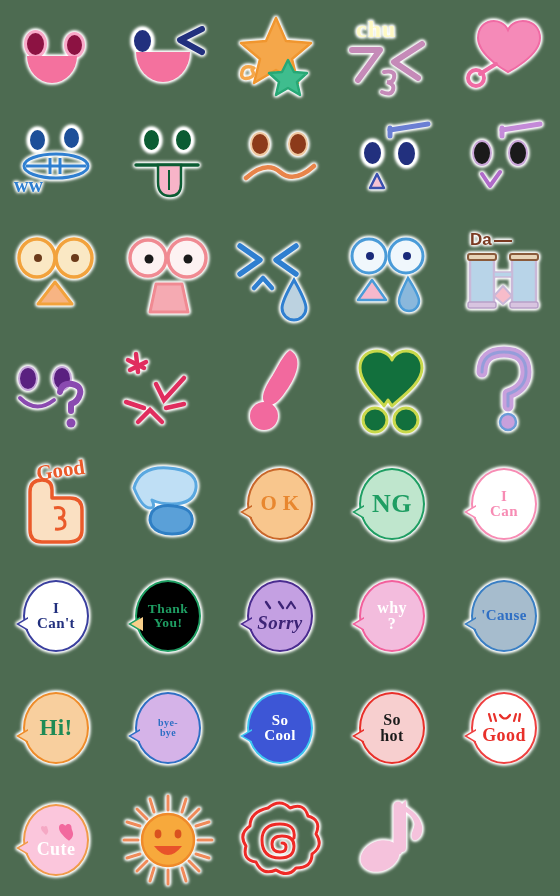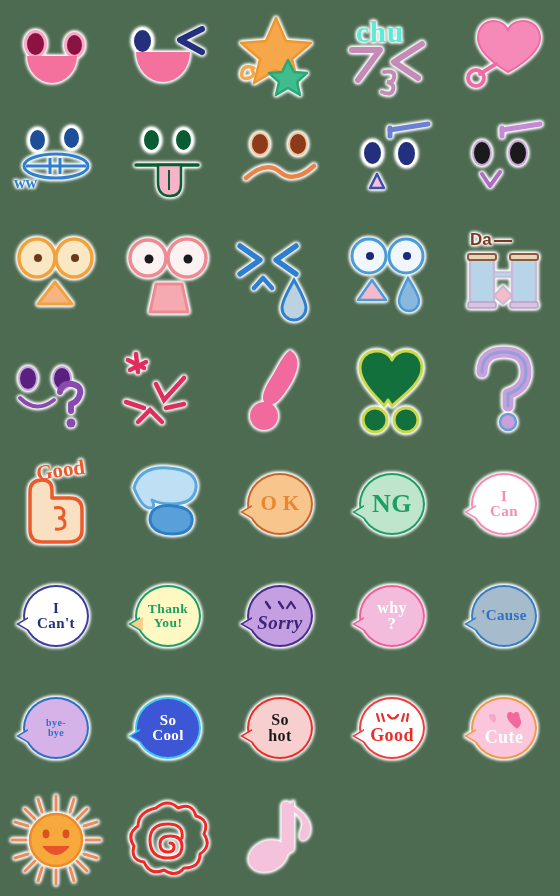--- a/index.html
+++ b/index.html
@@ -22,21 +22,21 @@
   }
   .art{position:relative;width:96px;height:96px;}
 
   
   .wg{filter:drop-shadow(0 0 1.4px #fff) drop-shadow(0 0 1.4px #fff) drop-shadow(0 0 1.2px #fff);}
 
   
   .bub{
     position:absolute;left:50%;top:50%;
     transform:translate(-50%,-50%);
-    width:66px;height:62px;
+    width:66px;height:72px;
     border-radius:50% 50% 50% 50%;
     display:flex;flex-direction:column;
     align-items:center;justify-content:center;
     box-sizing:border-box;
     border:2.2px solid #000;
   }
   .bub .tail{
     position:absolute;left:-9px;top:52%;
     width:0;height:0;
     border-top:7px solid transparent;
@@ -85,21 +85,21 @@
       <svg width="96" height="96" viewBox="0 0 96 96">
         <polygon points="44,10 54,33 79,35 60,51 66,75 44,62 22,75 28,51 9,35 34,33" fill="#f5a74a" stroke="#f0962f" stroke-width="2.5" stroke-linejoin="round"></polygon>
         <polygon points="56,52 62,64 75,65 65,74 68,87 56,80 44,87 47,74 37,65 50,64" fill="#3fbd8e" stroke="#27a876" stroke-width="2.5" stroke-linejoin="round"></polygon>
         <path d="M22,60 q-10,-4 -12,4 q-2,8 7,6 q7,-2 3,-8" fill="none" stroke="#f5a74a" stroke-width="3.5" stroke-linecap="round"></path>
       </svg>
     </div>
   </div>
 
   <div class="cell">
     <div class="art wg">
-      <div style="position:absolute;left:12px;top:8px;font-size:29px;font-weight:bold;color:#5eead4;font-family:'Liberation Serif',serif;letter-spacing:1px;">chu</div>
+      <div style="position:absolute;left:12px;top:8px;font-size:24px;font-weight:bold;color:#fef9c3;font-family:'Liberation Serif',serif;letter-spacing:1px;">chu</div>
       <svg width="96" height="96" viewBox="0 0 96 96" style="position:absolute;left:0;top:0;">
         <path d="M8,42 L36,42 L14,72" fill="none" stroke="#c58ab8" stroke-width="6" stroke-linecap="round" stroke-linejoin="round"></path>
         <path d="M78,36 L50,54 L74,70" fill="none" stroke="#c58ab8" stroke-width="6" stroke-linecap="round" stroke-linejoin="round"></path>
         <path d="M40,64 q12,-2 10,6 q-1,5 -7,4 q8,2 6,8 q-2,6 -11,2" fill="none" stroke="#c58ab8" stroke-width="4" stroke-linecap="round"></path>
       </svg>
     </div>
   </div>
 
   <div class="cell">
     <div class="art wg">
@@ -114,21 +114,21 @@
   <div class="cell">
     <div class="art wg">
       <div class="eye" style="left:20px;top:8px;width:15px;height:20px;background:#1d4f99;border:2.5px solid #fff;"></div>
       <div class="eye" style="left:54px;top:6px;width:15px;height:20px;background:#1d4f99;border:2.5px solid #fff;"></div>
       <svg width="96" height="96" viewBox="0 0 96 96" style="position:absolute;left:0;top:0;">
         <ellipse cx="48" cy="46" rx="32" ry="12" fill="none" stroke="#2f7fd0" stroke-width="3"></ellipse>
         <line x1="18" y1="46" x2="78" y2="46" stroke="#2f7fd0" stroke-width="3"></line>
         <line x1="42" y1="38" x2="42" y2="54" stroke="#2f7fd0" stroke-width="3"></line>
         <line x1="52" y1="38" x2="52" y2="54" stroke="#2f7fd0" stroke-width="3"></line>
       </svg>
-      <div style="position:absolute;left:6px;top:54px;font-size:16px;font-weight:bold;color:#2f7fd0;font-family:'Liberation Serif',serif;text-align:center;">ww</div>
+      <div style="position:absolute;left:6px;top:54px;font-size:20px;font-weight:bold;color:#2f7fd0;font-family:'Liberation Serif',serif;text-align:center;">ww</div>
     </div>
   </div>
 
   <div class="cell">
     <div class="art wg">
       <div class="eye" style="left:22px;top:8px;width:15px;height:20px;background:#0b5c33;border:2.5px solid #fff;"></div>
       <div class="eye" style="left:54px;top:8px;width:15px;height:20px;background:#0b5c33;border:2.5px solid #fff;"></div>
       <svg width="96" height="96" viewBox="0 0 96 96" style="position:absolute;left:0;top:0;">
         <line x1="16" y1="45" x2="78" y2="45" stroke="#0b5c33" stroke-width="3.5" stroke-linecap="round"></line>
         <path d="M38,45 L38,62 q0,14 12,14 q11,0 11,-12 L61,45 Z" fill="#f7b4c8" stroke="#0b5c33" stroke-width="2.5"></path>
@@ -350,21 +350,21 @@
         <span class="tail" style="border-right:12px solid #3a3f9e;"></span>
         <span class="tail" style="border-right:12px solid #ffffff;left:-6px;"></span>
         <span class="txt" style="color:#22307e;font-size:15px;font-family:'Liberation Serif',serif;position:relative;">I
 Can't</span>
       </div>
     </div>
   </div>
 
   <div class="cell">
     <div class="art wg">
-      <div class="bub" style="background:#fef9c3;border-color:#1f9e63;">
+      <div class="bub" style="background:#000000;border-color:#1f9e63;">
         <span class="tail" style="border-right:12px solid #1f9e63;"></span>
         <span class="tail" style="border-right:12px solid #f8cf8a;left:-6px;"></span>
         <span class="txt" style="color:#1f9e63;font-size:13.5px;font-family:'Liberation Serif',serif;position:relative;">Thank
 You!</span>
       </div>
     </div>
   </div>
 
   <div class="cell">
     <div class="art wg">
@@ -395,20 +395,29 @@
   <div class="cell">
     <div class="art wg">
       <div class="bub" style="background:#a6bccd;border-color:#3a7fc4;">
         <span class="tail" style="border-right:12px solid #3a7fc4;"></span>
         <span class="tail" style="border-right:12px solid #a6bccd;left:-6px;"></span>
         <span class="txt" style="color:#2f6fc4;font-size:15px;font-family:'Liberation Serif',serif;position:relative;">'Cause</span>
       </div>
     </div>
   </div>
 
+  <div class="cell">
+    <div class="art wg">
+      <div class="bub" style="background:#f8cf9e;border-color:#ee8c2a;">
+        <span class="tail" style="border-right:12px solid #ee8c2a;"></span>
+        <span class="tail" style="border-right:12px solid #f8cf9e;left:-6px;"></span>
+        <span class="txt" style="color:#1f8a55;font-size:23px;font-family:'Liberation Serif',serif;position:relative;">Hi!</span>
+      </div>
+    </div>
+  </div>
 
   <div class="cell">
     <div class="art wg">
       <div class="bub" style="background:#d5b3e8;border-color:#2f6fc4;">
         <span class="tail" style="border-right:12px solid #2f6fc4;"></span>
         <span class="tail" style="border-right:12px solid #d5b3e8;left:-6px;"></span>
         <span class="txt" style="color:#2f6fc4;font-size:10px;font-family:'Liberation Serif',serif;position:relative;">bye-
 bye</span>
       </div>
     </div>

